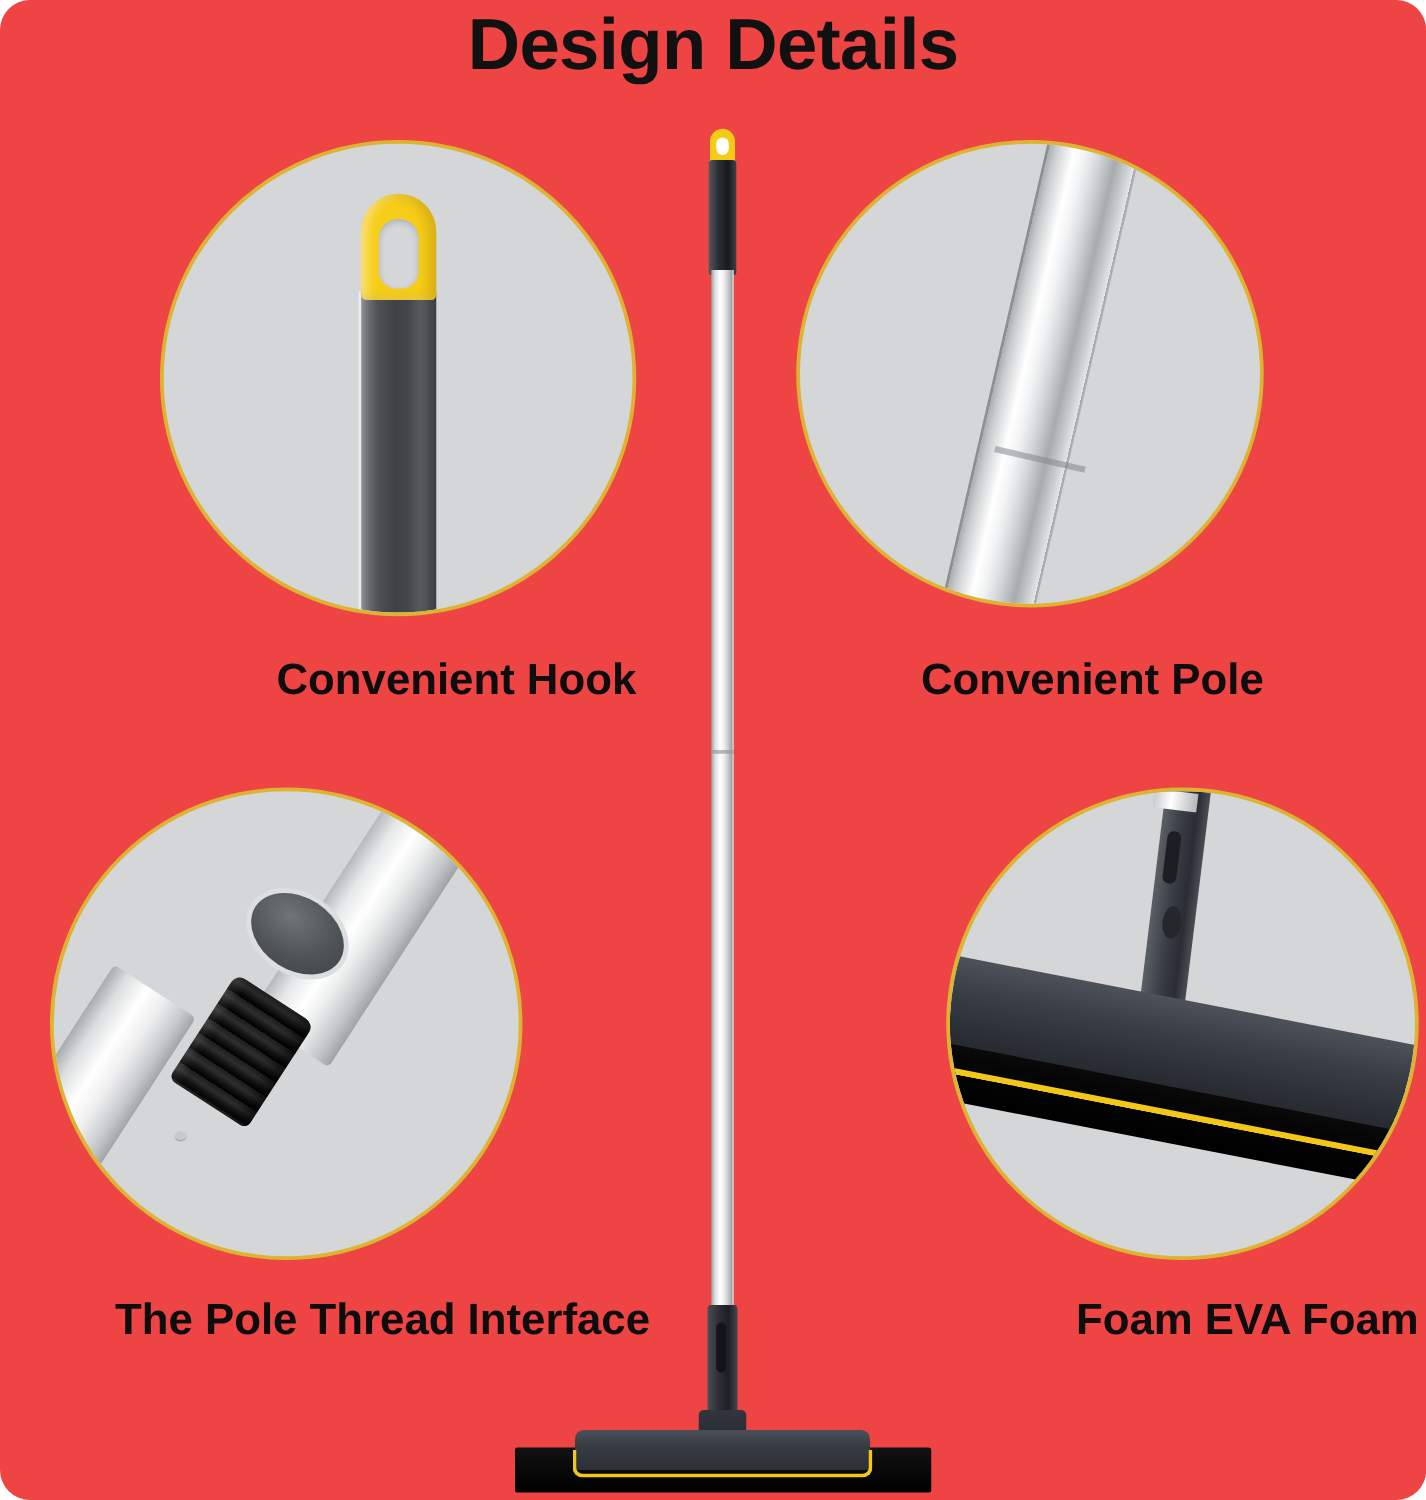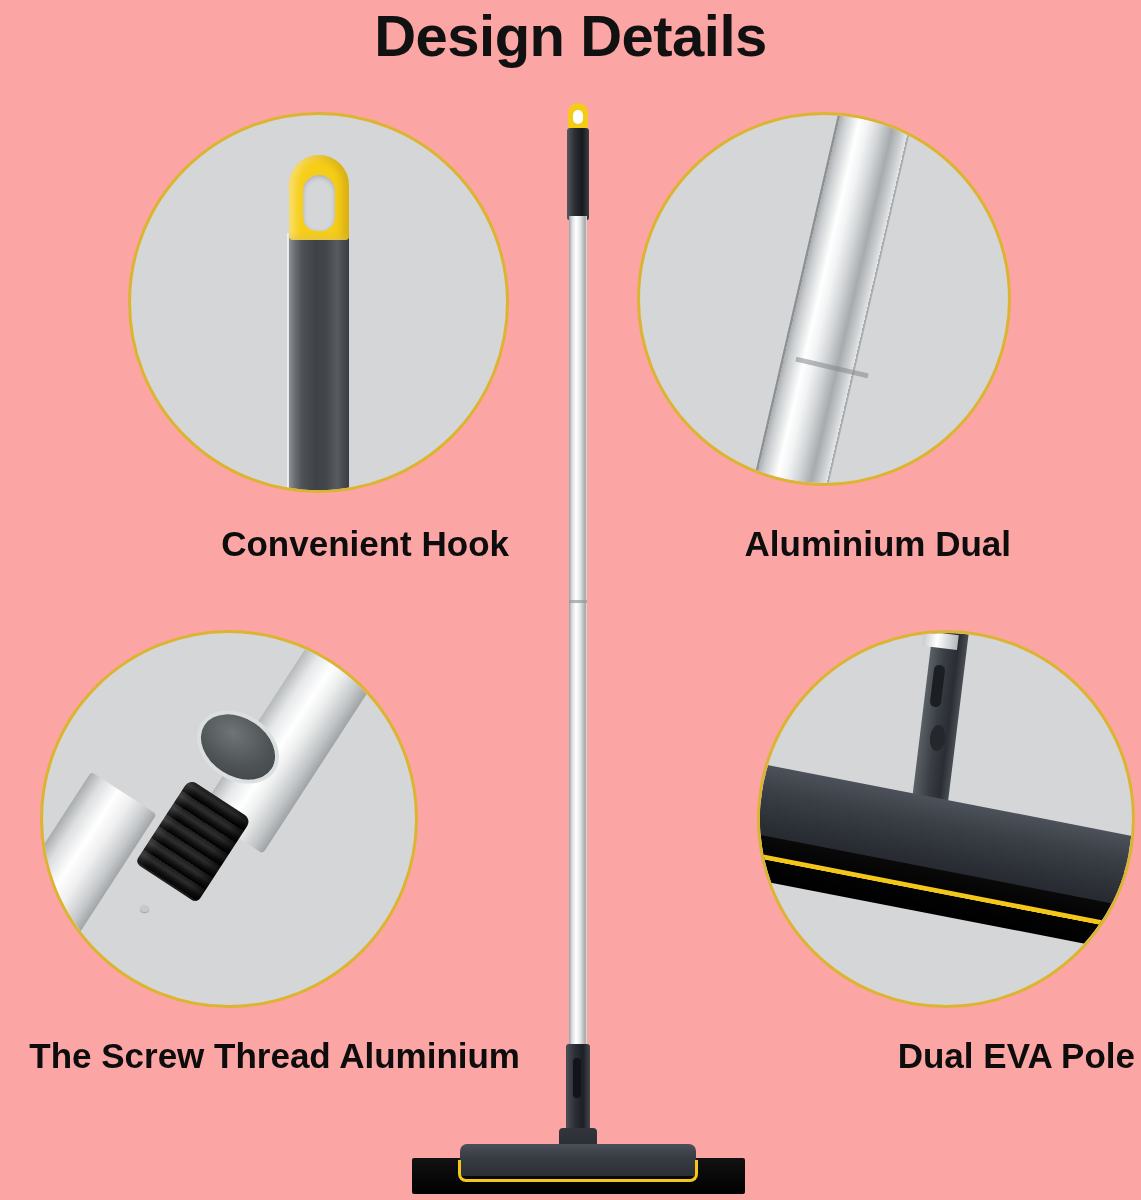--- a/index.html
+++ b/index.html
@@ -4,23 +4,24 @@
 <style>
   html, body {
     margin: 0;
     padding: 0;
     background: #ffffff;
   }
   #page {
     position: relative;
     width: 1141px;
     height: 1200px;
-    background: #fca5a5;
+    background: #ef4444;
     overflow: hidden;
     font-family: "Liberation Sans", sans-serif;
+    border-radius: 24px;
   }
 
   
   .page-title {
     position: absolute;
     top: 2px;
     left: 0;
     width: 1141px;
     text-align: center;
     font-size: 58px;
@@ -401,49 +402,49 @@
   </div>
 
   <div class="callout">
     <div class="circle c2">
       <div class="circle-inner">
         <div class="pole"></div>
         <div class="pole-edge"></div>
         <div class="pole-seam"></div>
       </div>
     </div>
-    <div class="callout-label" style="left:637px; top:524px; width:374px;">Aluminium Dual</div>
+    <div class="callout-label" style="left:637px; top:524px; width:374px;">Convenient Pole</div>
   </div>
 
   <div class="callout">
     <div class="circle c3">
       <div class="circle-inner">
         <div class="tube-upper"></div>
         <div class="tube-mouth"></div>
         <div class="tube-lower"></div>
         <div class="thread"></div>
         <div class="dot"></div>
       </div>
     </div>
-    <div class="callout-label" style="left:0px; top:1036px; width:520px;">The Screw Thread Aluminium</div>
+    <div class="callout-label" style="left:0px; top:1036px; width:520px;">The Pole Thread Interface</div>
   </div>
 
   <div class="callout">
     <div class="circle c4">
       <div class="circle-inner">
         <div class="neck"></div>
         <div class="ferrule"></div>
         <div class="neck-slot"></div>
         <div class="neck-btn"></div>
         <div class="head-foam"></div>
         <div class="head-body"></div>
         <div class="head-yellow"></div>
       </div>
     </div>
-    <div class="callout-label" style="left:757px; top:1036px; width:378px;">Dual EVA Pole</div>
+    <div class="callout-label" style="left:757px; top:1036px; width:378px;">Foam EVA Foam</div>
   </div>
 
   <div class="product">
     <div class="prod-hook"></div>
     <div class="prod-hook-hole"></div>
     <div class="prod-grip"></div>
     <div class="prod-pole"></div>
     <div class="prod-pole-seam"></div>
     <div class="prod-lower-neck"></div>
     <div class="prod-neck-slot"></div>

